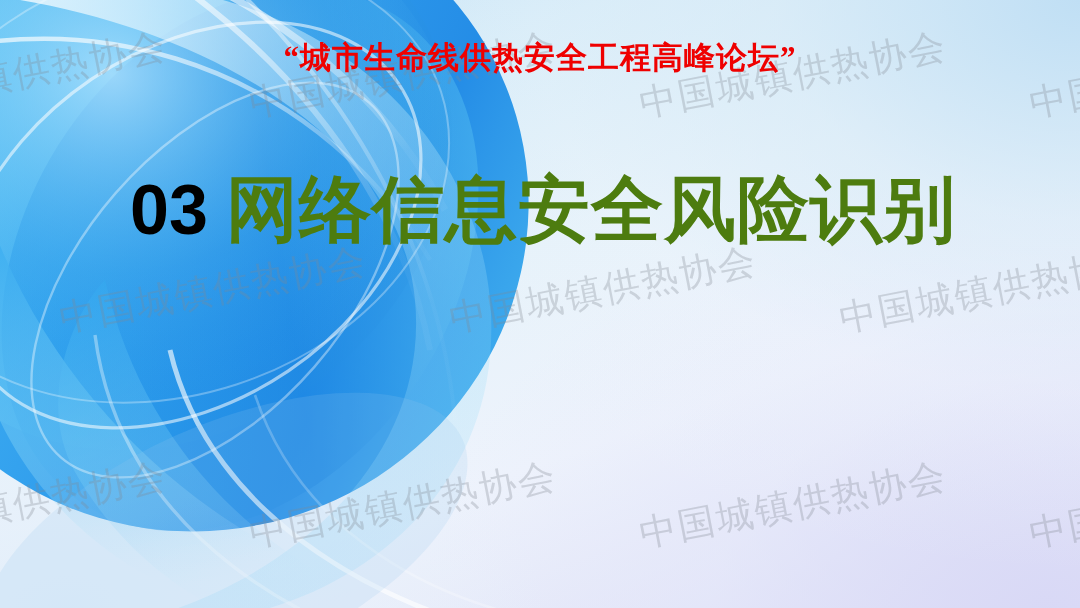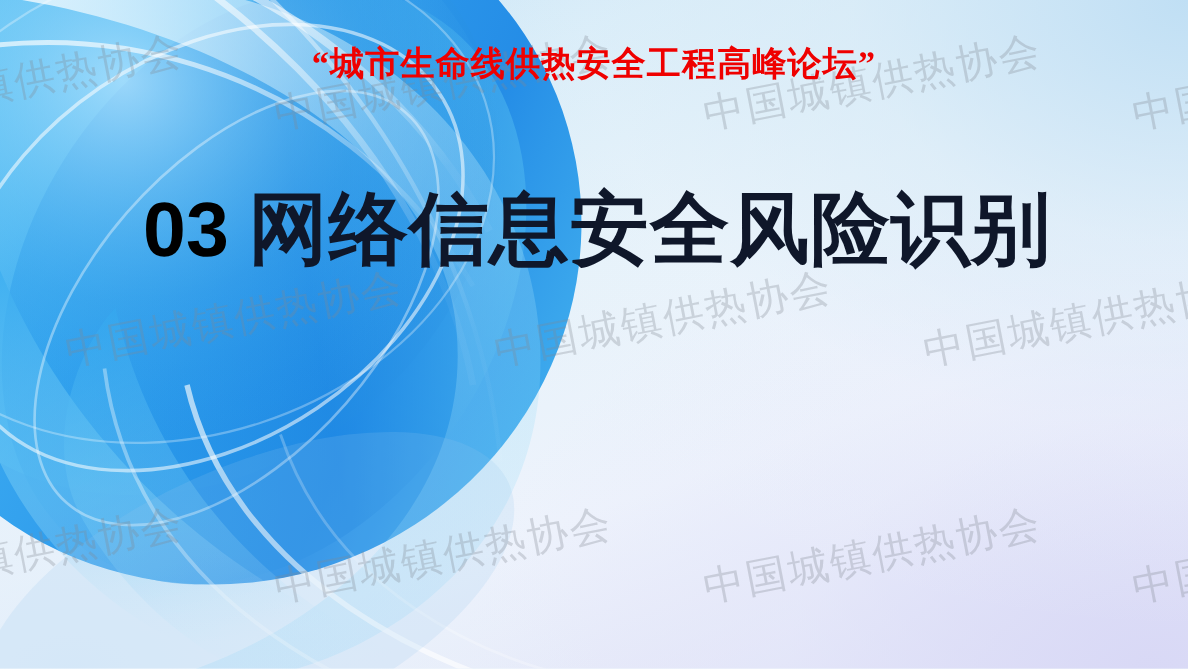--- a/index.html
+++ b/index.html
@@ -102,21 +102,21 @@
   }
   .title-line-1 { padding-left: 6px; }
   .title-line-2 { padding-left: 28px; }
 
   .num-03 {
     color: #000000;
     font-size: 70px;
     letter-spacing: 0px;
     padding-right: 18px;
   }
-  .t-red   { color: #0f172a; }
+  .t-red   { color: #4d7c0f; }
   .t-black { color: #1a1a1a; }
   .t-blue  { color: #1535ff; }
 </style>
 </head>
 <body>
 
 <div id="slide">
 
   <div class="bg-base"></div>
   <div class="bg-right-wash"></div>

